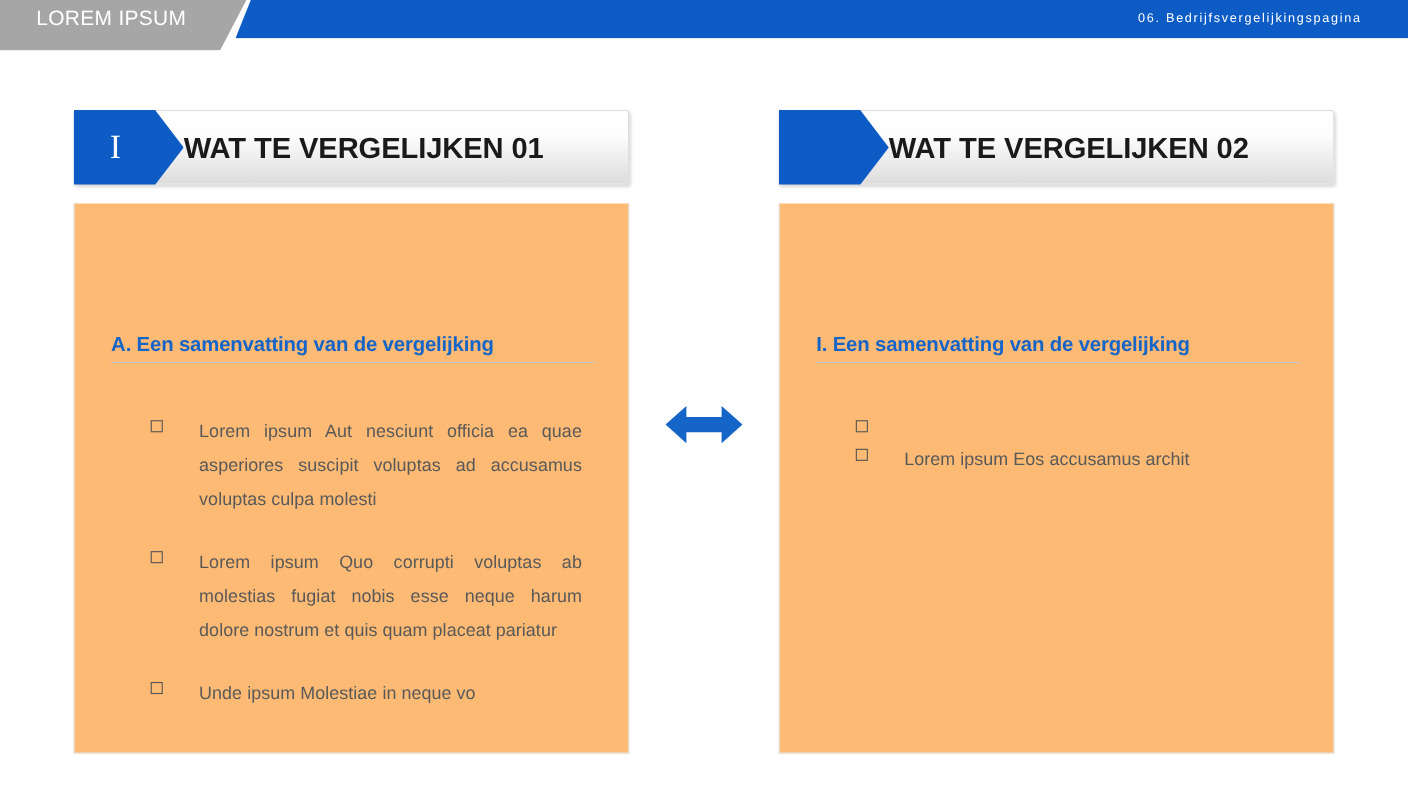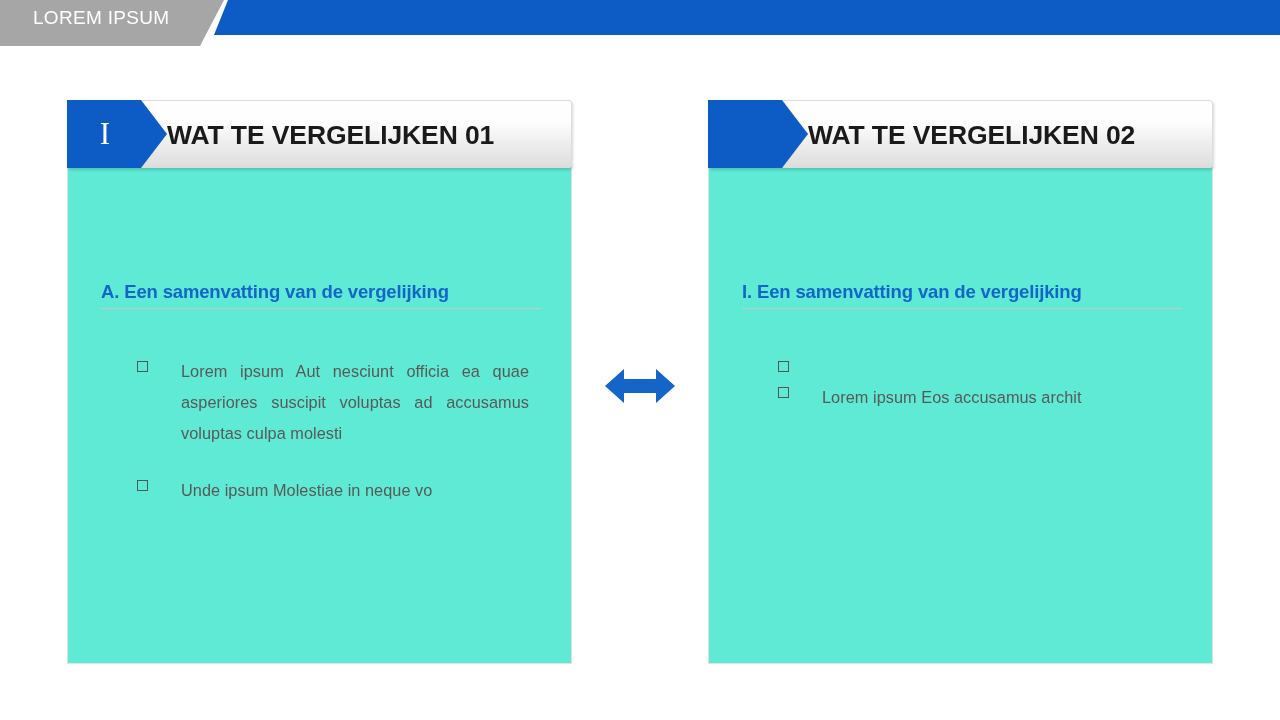--- a/index.html
+++ b/index.html
@@ -51,25 +51,25 @@
     top: 100px;
     width: 505px;
     height: 568px;
     background: #ffffff;
   }
   .card-left  { left: 67px; }
   .card-right { left: 708px; }
 
   .card-body {
     position: absolute;
-    top: 64px; left: 0;
+    top: 85px; left: 0;
     width: 505px; height: 500px;
     border: 1px solid #e2e2e2;
     border-top: none;
-    background: #5eead4;
+    background: #fdba74;
   }
 
   
   .card-head {
     position: absolute; top: 0; left: 0;
     width: 505px; height: 68px;
   }
   .head-plate {
     position: absolute; top: 0; left: 0;
     width: 505px; height: 68px;
@@ -166,36 +166,41 @@
 </style>
 </head>
 <body>
 
 <div class="slide">
 
   <div class="banner">
     <div class="banner-blue"></div>
     <div class="banner-gray"></div>
     <div class="banner-gray-label">LOREM IPSUM</div>
+    <div class="banner-page-label">06. Bedrijfsvergelijkingspagina</div>
   </div>
 
   <div class="card card-left">
     <div class="card-body">
       <div class="sub">
         <div class="sub-text">A. Een samenvatting van de vergelijking</div>
         <div class="sub-rule"></div>
       </div>
 
       <div class="bullets">
         <div class="bullet">
           <span class="bullet-box"></span>
           <span class="bullet-text">Lorem ipsum Aut nesciunt officia ea quae asperiores suscipit voluptas ad accusamus voluptas culpa molesti</span>
         </div>
         <div class="bullet">
           <span class="bullet-box"></span>
+          <span class="bullet-text">Lorem ipsum Quo corrupti voluptas ab molestias fugiat nobis esse neque harum dolore nostrum et quis quam placeat pariatur</span>
+        </div>
+        <div class="bullet">
+          <span class="bullet-box"></span>
           <span class="bullet-text">Unde ipsum Molestiae in neque vo</span>
         </div>
       </div>
     </div>
 
     <div class="card-head">
       <div class="head-plate"></div>
       <div class="head-tag"></div>
       <div class="head-tag-numeral">I</div>
       <div class="head-title">WAT TE VERGELIJKEN 01</div>

